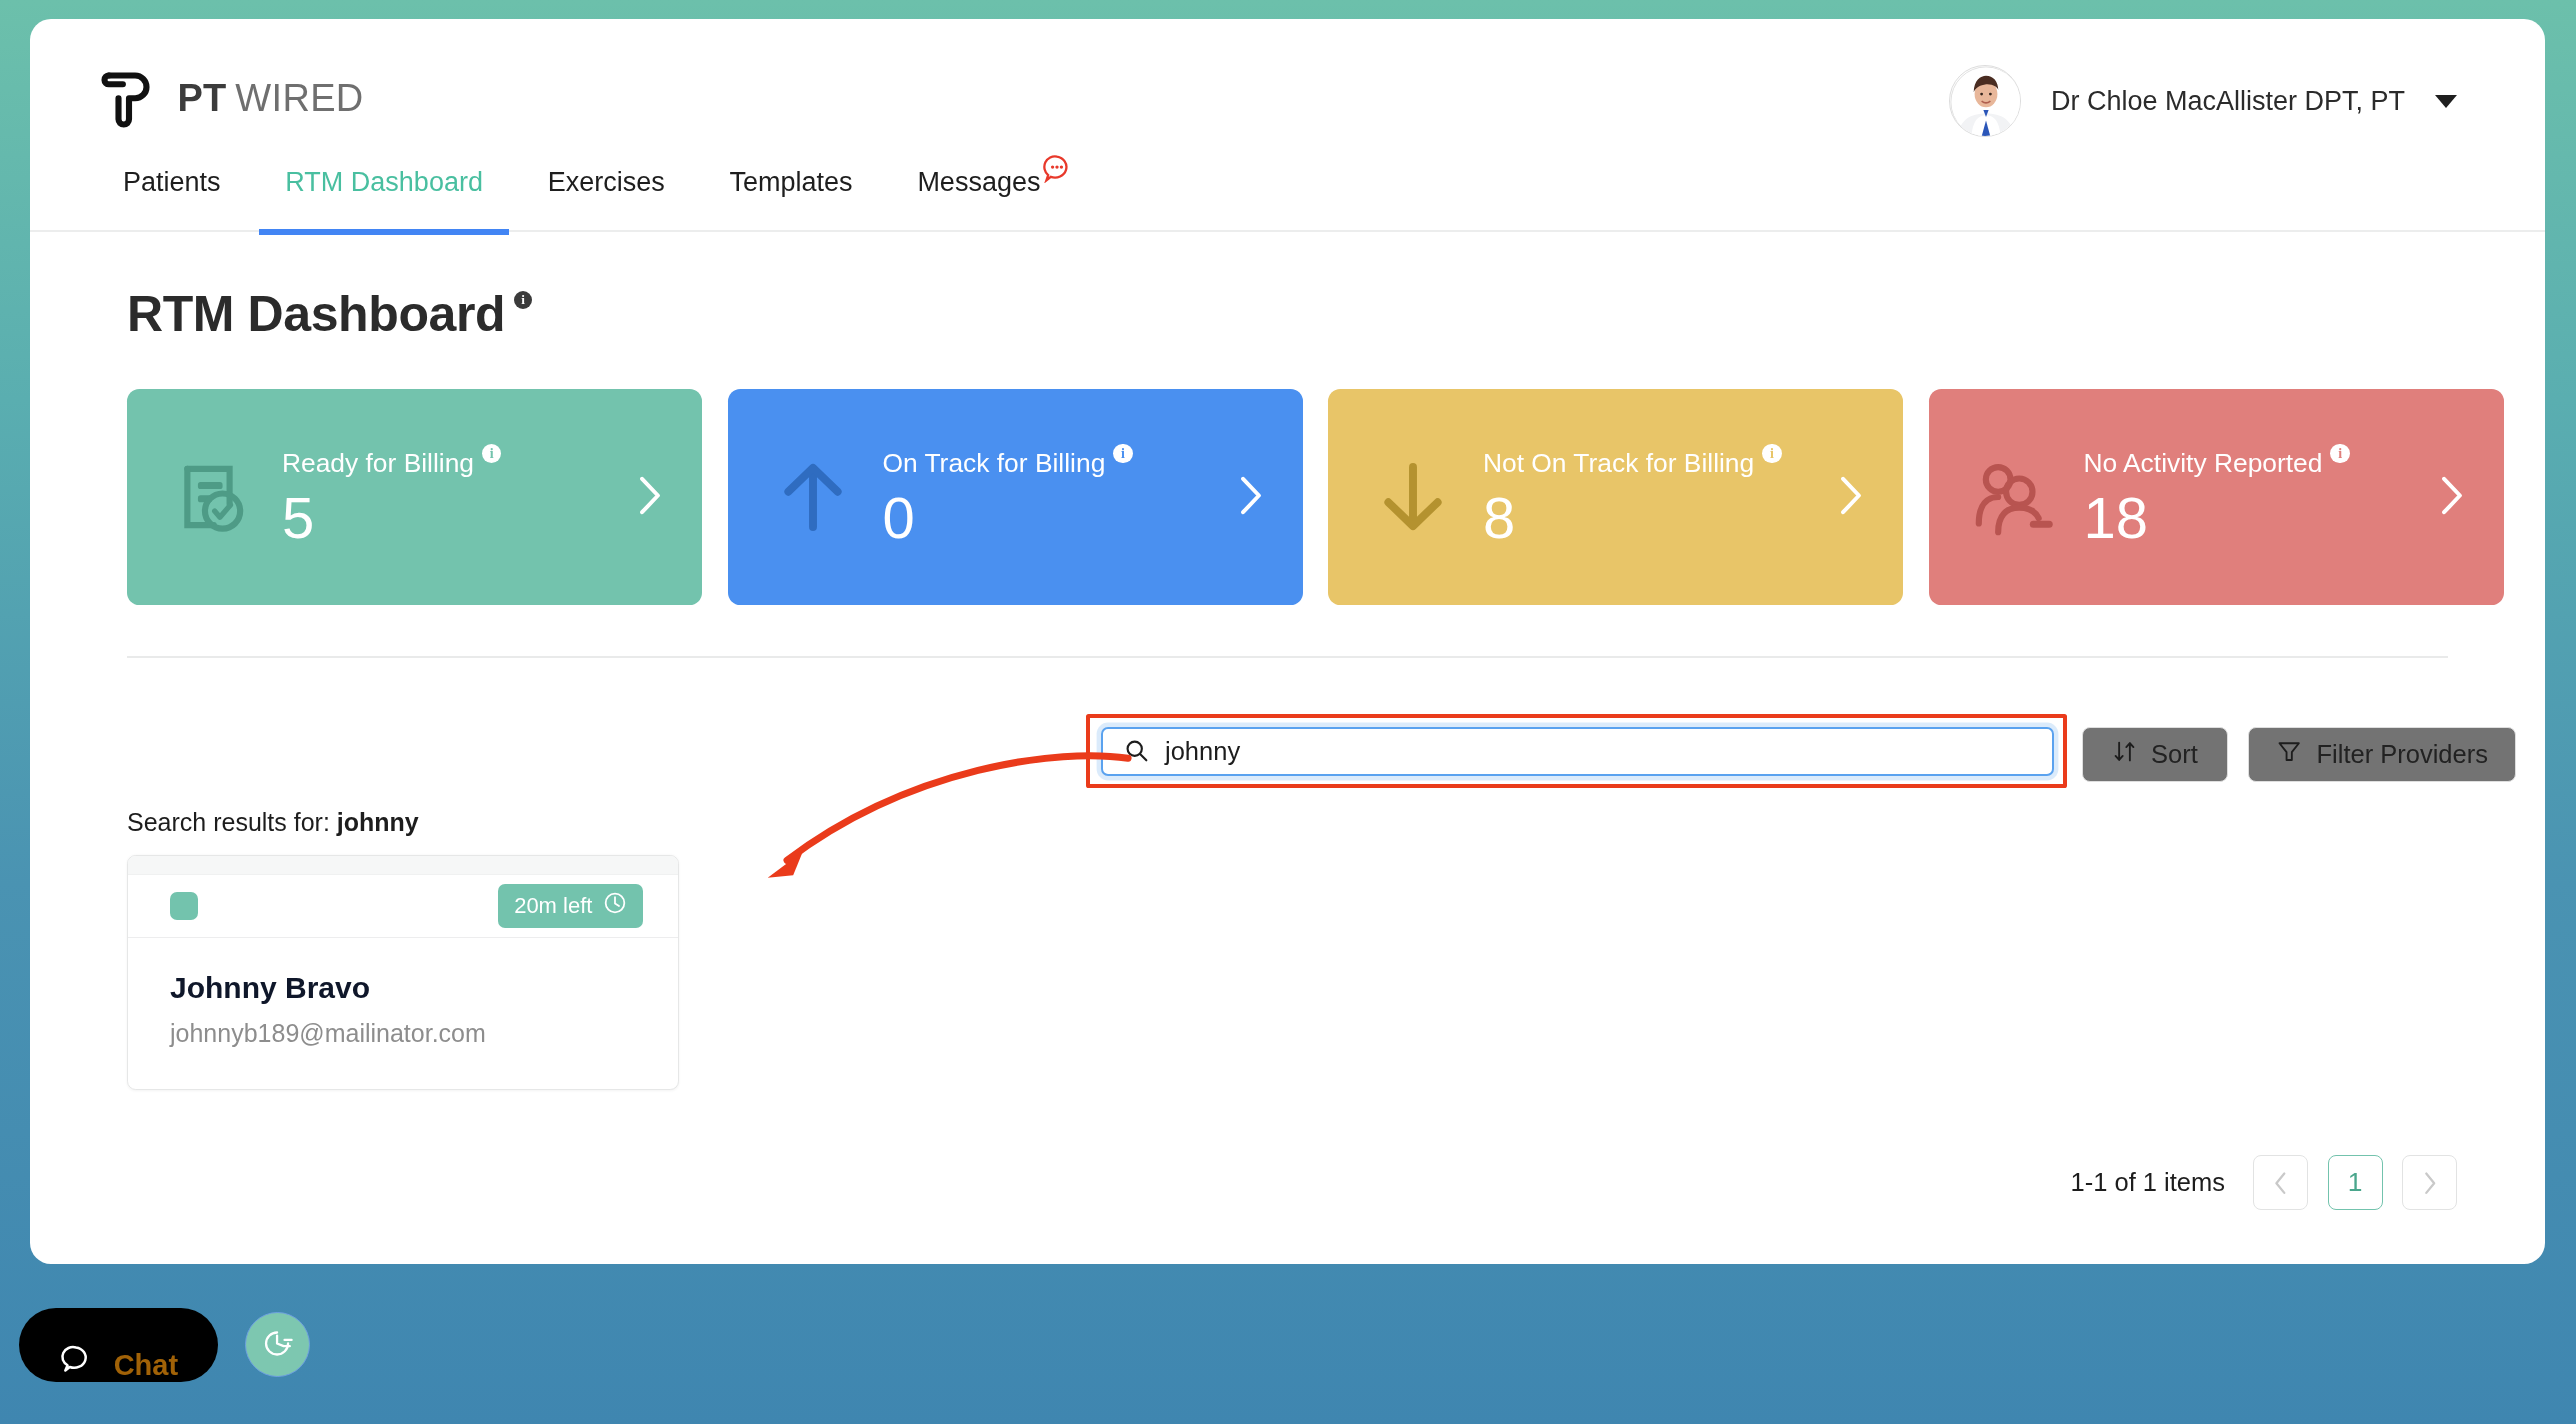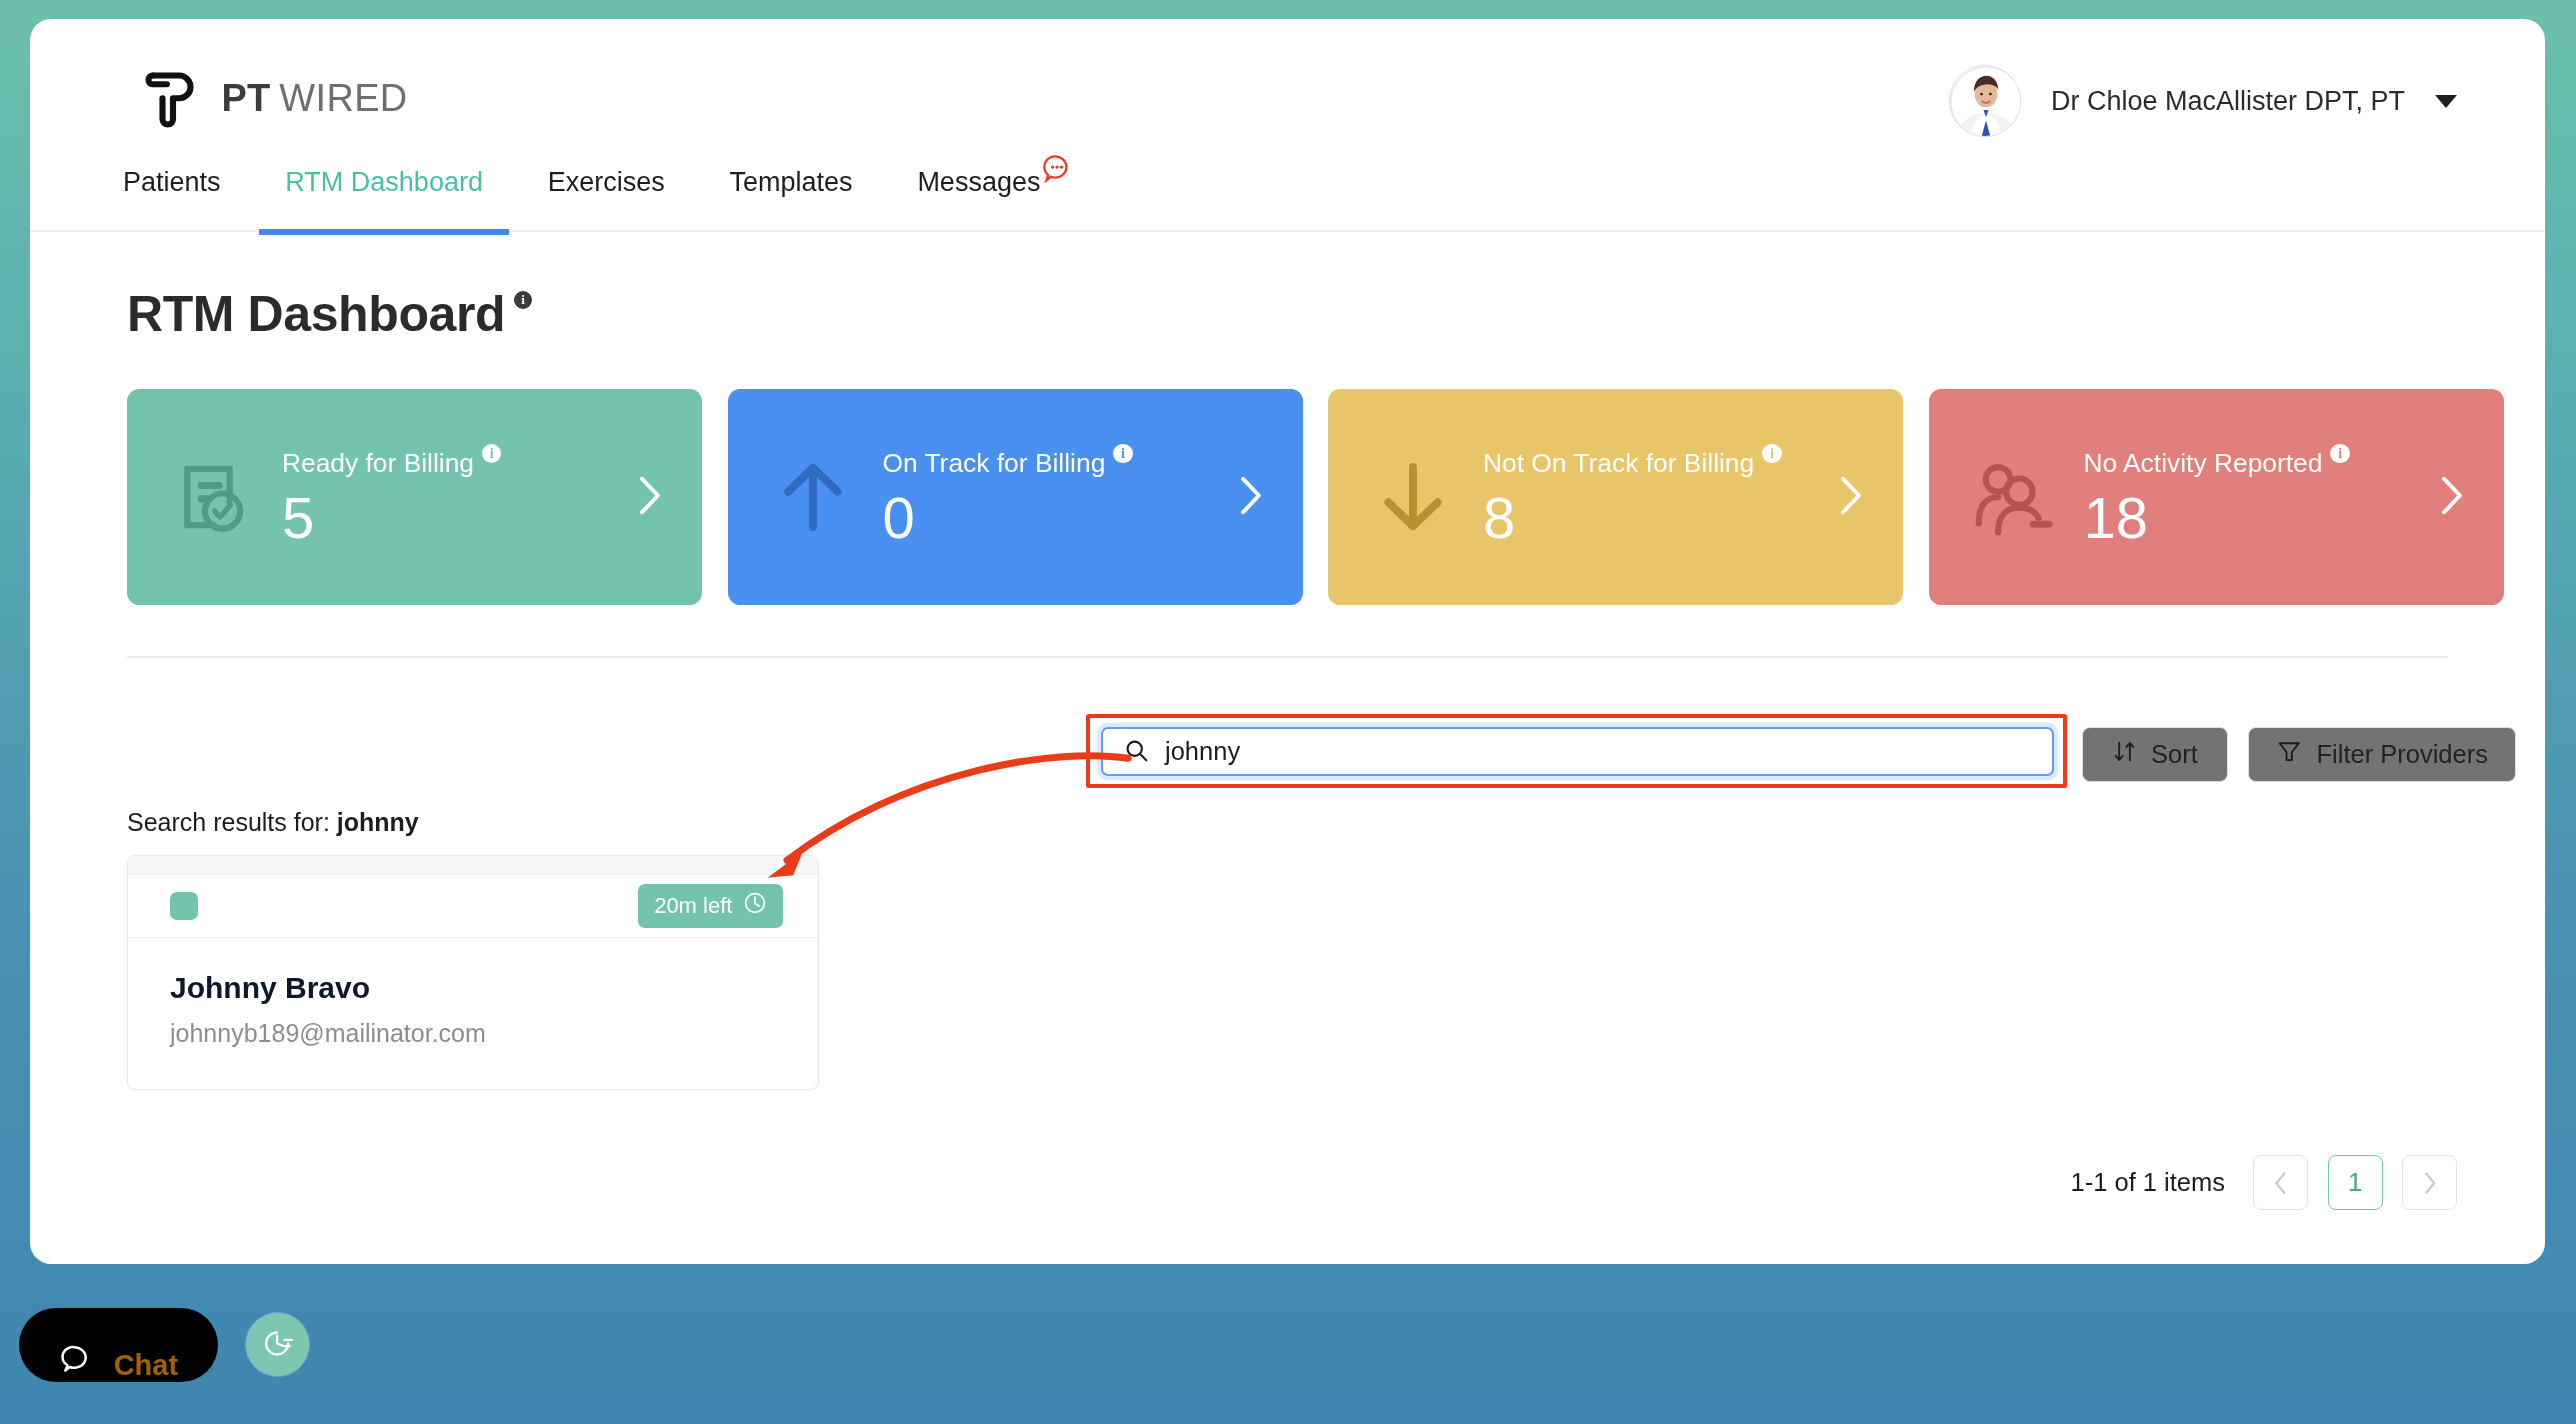--- a/index.html
+++ b/index.html
@@ -11,21 +11,21 @@
   }
 
   #app-shell {
     position:absolute; left:30px; top:19.4px;
     width:2515px; height:1245px;
     background:#ffffff; border-radius:21px;
     overflow:hidden;
   }
 
   
-  .header { position:relative; height:148px;margin-left:44px; }
+  .header { position:relative; height:148px; }
   .logo-wrap { position:absolute; left:70px; top:46px; display:flex; align-items:center; gap:19.4px; }
   .logo-mark { width:58px; height:63px; }
   .logo-text { font-size:38px; letter-spacing:0.3px; white-space:nowrap; }
   .logo-text .pt { font-weight:bold; color:#3c3c3c; }
   .logo-text .wired { font-weight:300; color:#6f6f6f; margin-left:8.8px; }
 
   .userbox { position:absolute; right:88px; top:46px; display:flex; align-items:center; gap:30px; }
   .avatar {
     width:72px; height:72px; border-radius:50%;
     border:0.9px solid #dcdcdc; overflow:hidden; background:#fff;
@@ -104,21 +104,21 @@
     font-size:25.5px; color:#222; padding:0 25px; white-space:nowrap;
   }
   .btn-sort { left:2052px; width:146px; }
   .btn-filter { left:2218px; width:268px; }
 
   
   .results-label { margin:32px 0 0 97px; font-size:25px; color:#1d1d1d; }
   .results-label b { font-weight:bold; }
 
   .result-card {
-    margin:17.6px 0 0 97px; width:692px;
+    margin:17.6px 0 0 97px; width:552px;
     border:1.8px solid #e6e7e7; border-radius:8.8px; background:#fff;
     box-shadow:0 0.9px 2.6px rgba(0,0,0,.05); overflow:hidden;
   }
   .rc-strip { height:19.4px; background:#f6f7f7; border-bottom:0.9px solid #f0f1f1; }
   .rc-top {
     height:63px; display:flex; align-items:center; justify-content:space-between;
     padding:0 35px 0 42px; border-bottom:1.8px solid #ededee;
   }
   .rc-square { width:28px; height:28px; border-radius:7px; background:#73c3ad; }
   .rc-pill {

